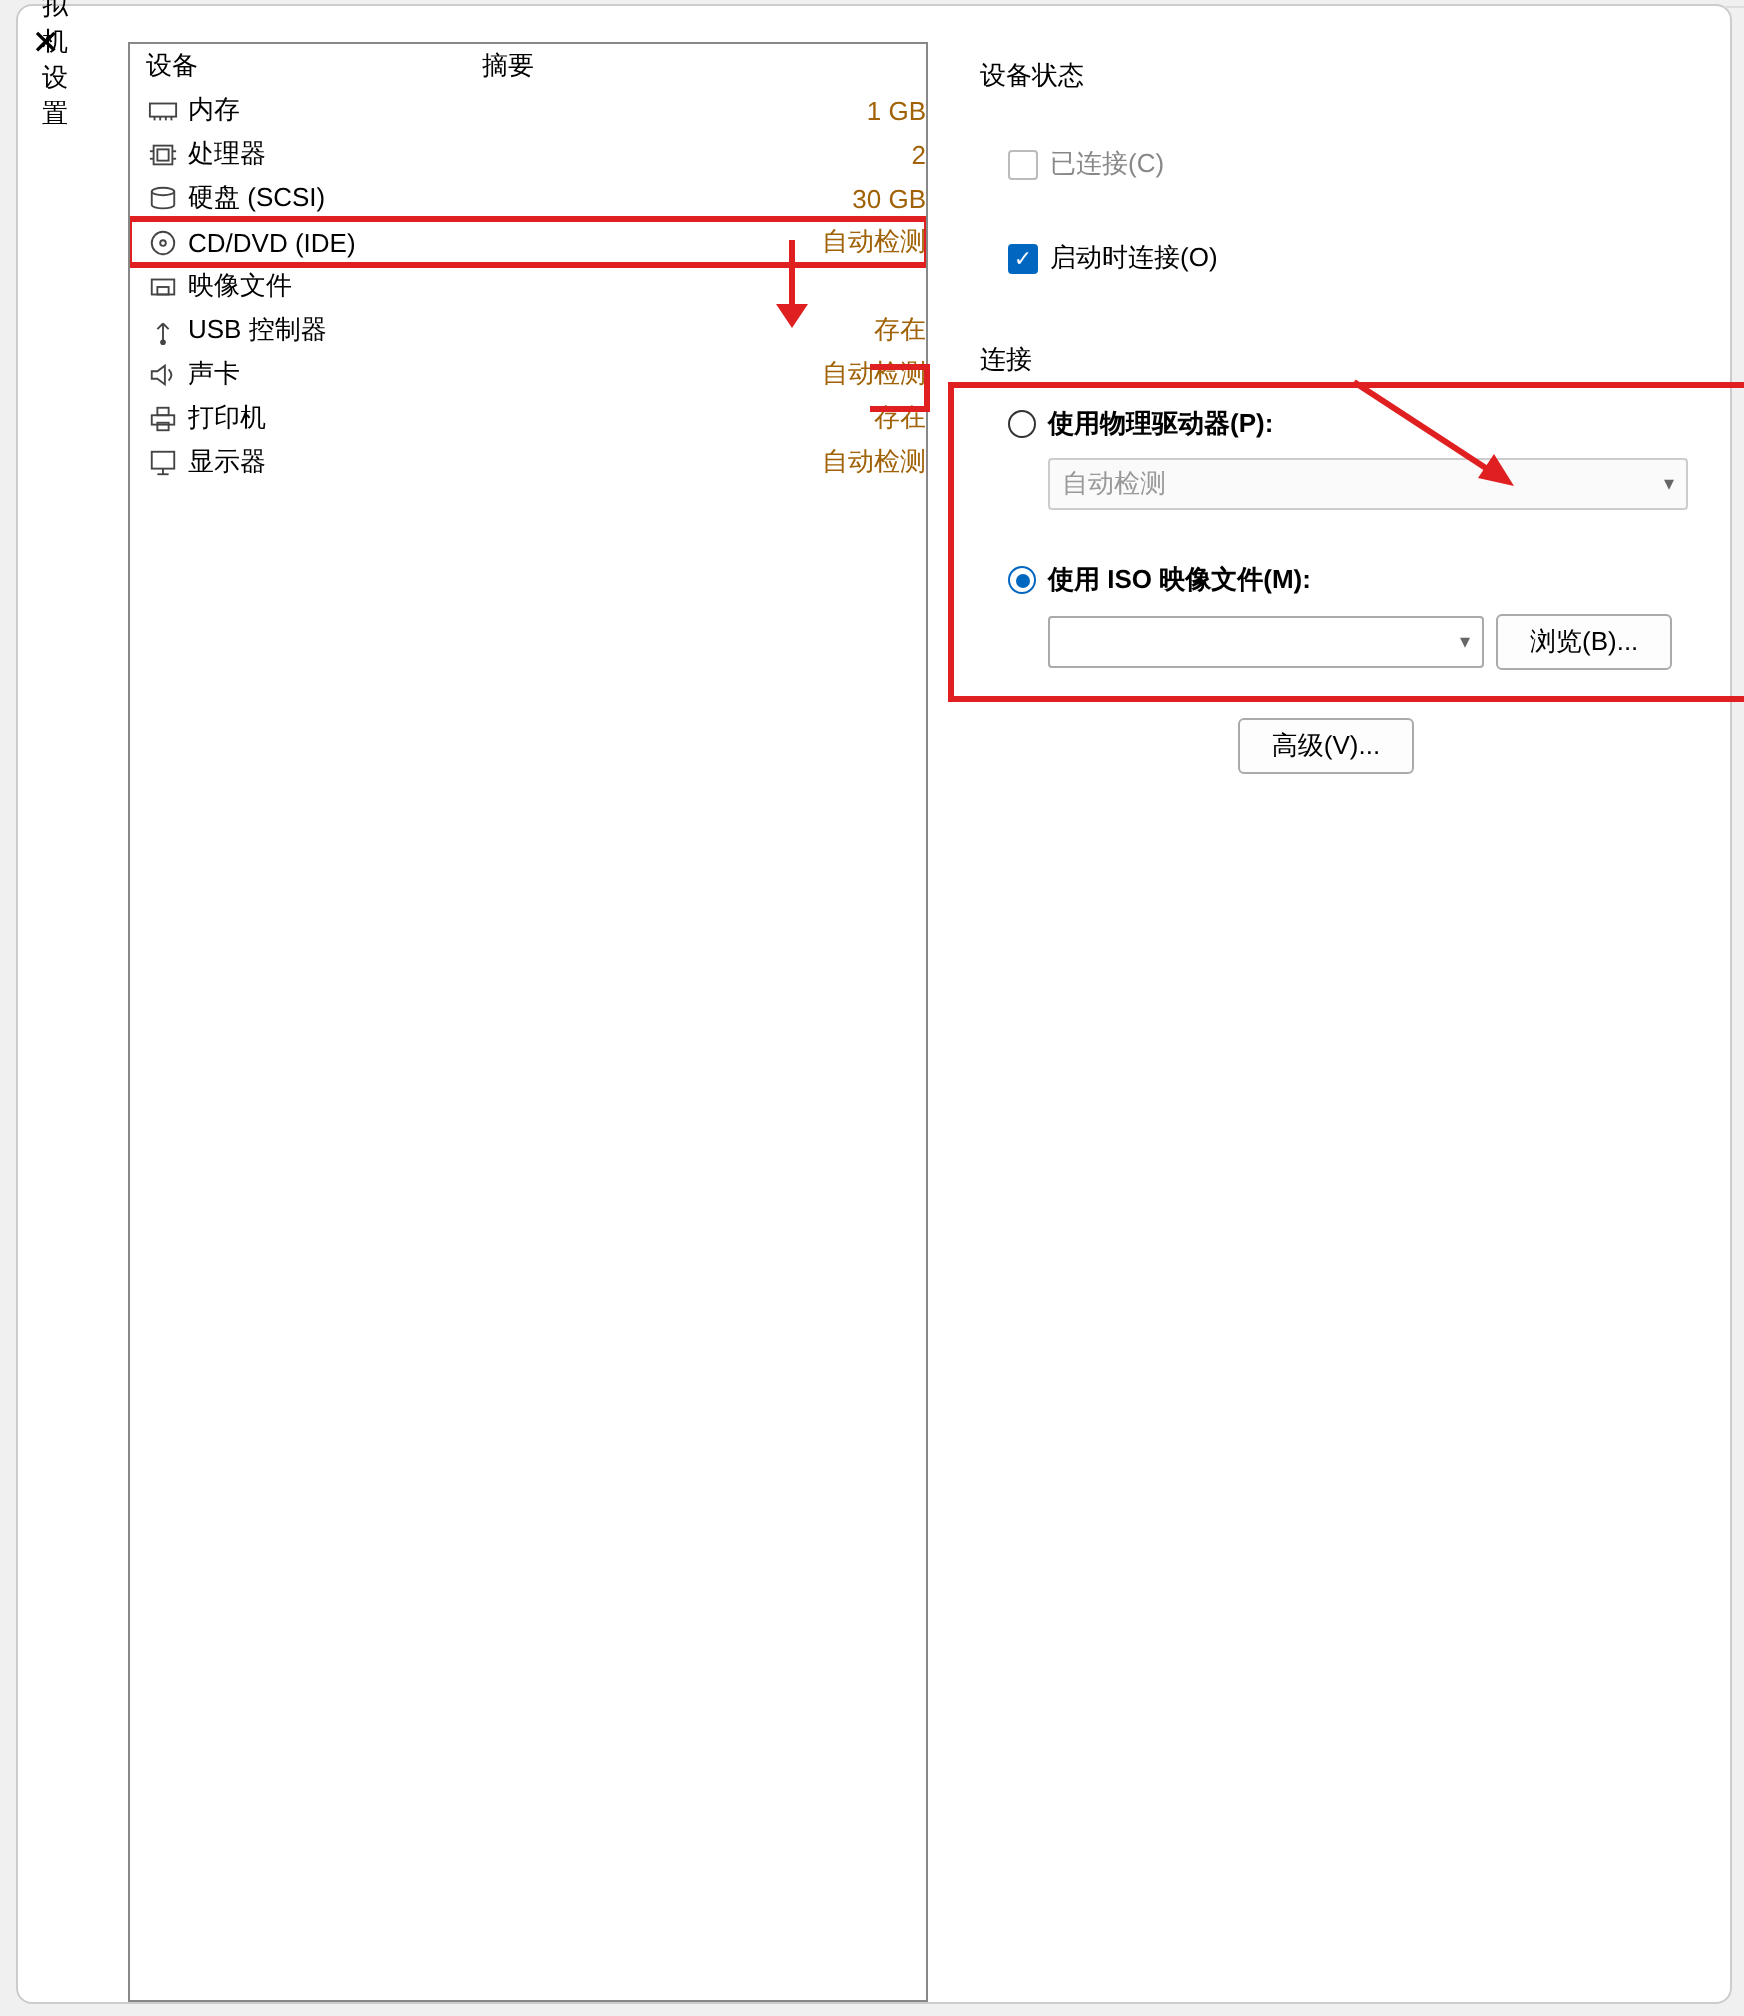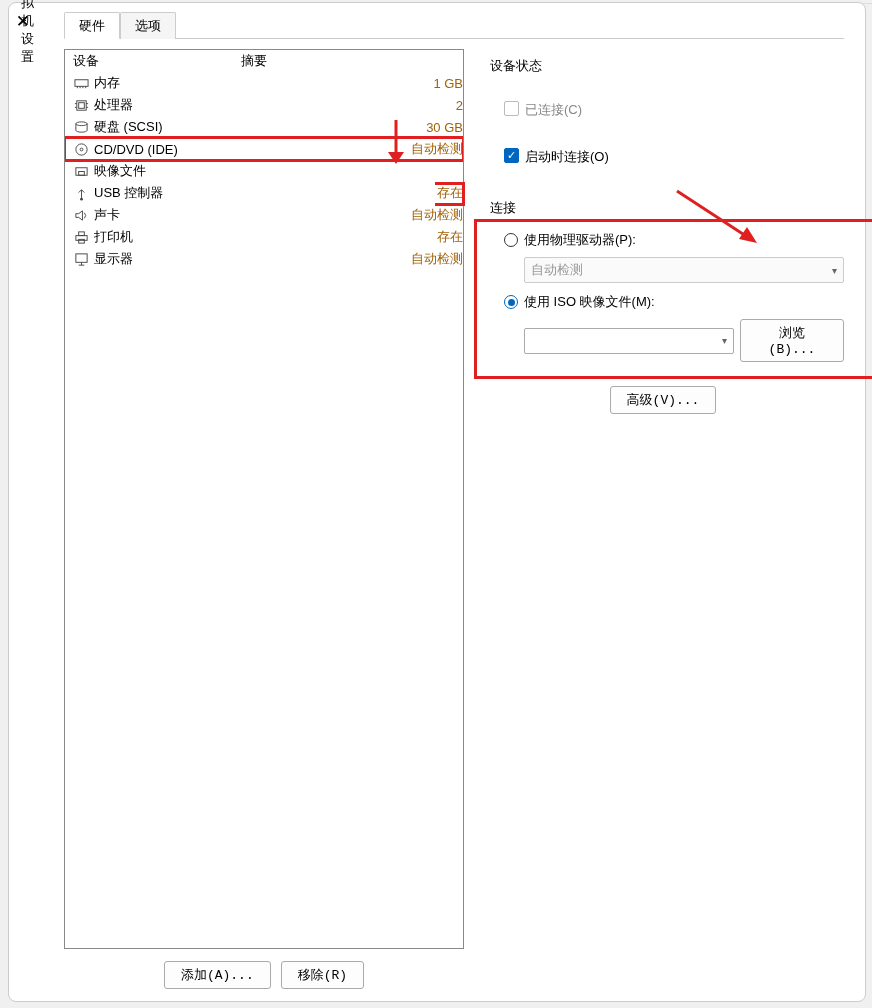--- a/index.html
+++ b/index.html
@@ -124,39 +124,40 @@
       justify-content: center;
       padding: 12px 0;
     }
     .btn {
       padding: 4px 16px;
       border: 1px solid #aaa;
       border-radius: 3px;
       background: #fdfdfd;
       font-size: 13px;
       cursor: pointer;
-      font-family: Liberation Mono, monospace;
+      font-family: Liberation Sans, sans-serif;
       min-width: 80px;
     }
     .right-col {
       flex: 1;
       padding-left: 6px;
       position: relative;
     }
     .fieldset {
       position: relative;
       border: none;
       padding: 8px 0 12px 0;
     }
     .fieldset-label {
       font-size: 13px;
       margin-bottom: 10px;
     }
     .checkbox-row {
       display: flex;
+      align-items: center;
       gap: 6px;
       padding: 3px 0 3px 14px;
       margin-top: 23px;
     }
     .checkbox-box {
       width: 15px; height: 15px;
       border: 1px solid #888;
       border-radius: 2px;
       display: inline-flex;
       align-items: center;
@@ -170,20 +171,21 @@
     }
     .checkbox-box.checked::after { content: "✓"; }
     .checkbox-row.disabled { color: #888; }
     .checkbox-row.disabled .checkbox-box { border-color: #bbb; }
 
     .radio-row {
       display: flex;
       align-items: center;
       gap: 6px;
       padding: 4px 0 4px 14px;
+      font-weight: bold;
     }
     .radio {
       width: 14px; height: 14px;
       border: 1px solid #333;
       border-radius: 50%;
       display: inline-flex;
       align-items: center;
       justify-content: center;
     }
     .radio.checked::after {
@@ -251,24 +253,20 @@
 </head>
 <body>
 
 <div class="dialog">
   <div class="titlebar">
     <span class="title">虚拟机设置</span>
     <span class="close">✕</span>
   </div>
 
   <div class="content">
-    <div class="tabs">
-      <div class="tab active">硬件</div>
-      <div class="tab">选项</div>
-    </div>
 
     <div class="main-body">
 
       <div class="left-col">
         <div class="hwtable">
           <div class="hwtable-header">
             <div class="col1">设备</div>
             <div class="col2">摘要</div>
           </div>
           <div class="hwtable-inner">
@@ -392,24 +390,20 @@
                       <line x1="5" y1="14" x2="11" y2="14" stroke="#444"></line>
                       <line x1="8" y1="11" x2="8" y2="14" stroke="#444"></line>
                     </svg>
                   </span>
                   <span>显示器</span>
                 </div>
               <div class="col2">自动检测</div>
             </div>
           </div>
         </div>
-        <div class="buttons-under-table">
-          <button class="btn">添加(A)...</button>
-          <button class="btn">移除(R)</button>
-        </div>
       </div>
 
       <div class="right-col">
 
         <div class="fieldset">
           <div class="fieldset-label">设备状态</div>
           <div class="checkbox-row disabled">
             <span class="checkbox-box"></span>
             <span>已连接(C)</span>
           </div>
@@ -426,21 +420,21 @@
             <span class="radio"></span>
             <span>使用物理驱动器(P):</span>
           </div>
           <div class="sub-select">
             <div class="select-box disabled" style="width:320px">
               <span>自动检测</span>
               <span class="select-arrow">▾</span>
             </div>
           </div>
 
-          <div class="radio-row" style="margin-top:6px">
+          <div class="radio-row" style="margin-top:22px">
             <span class="radio checked"></span>
             <span>使用 ISO 映像文件(M):</span>
           </div>
           <div class="sub-select">
             <div class="select-box">
               <span></span>
               <span class="select-arrow">▾</span>
             </div>
             <button class="btn">浏览(B)...</button>
           </div>

